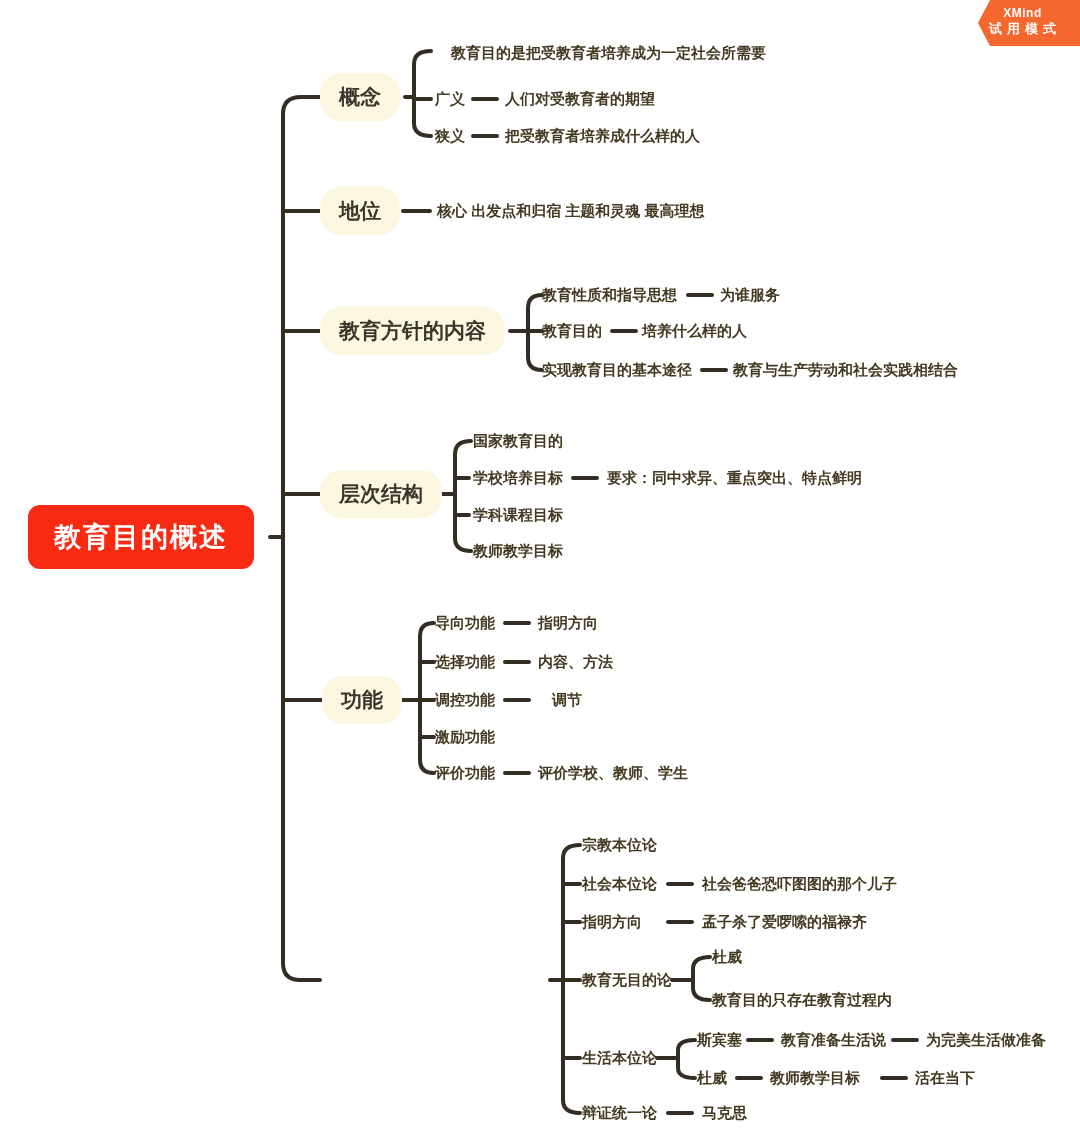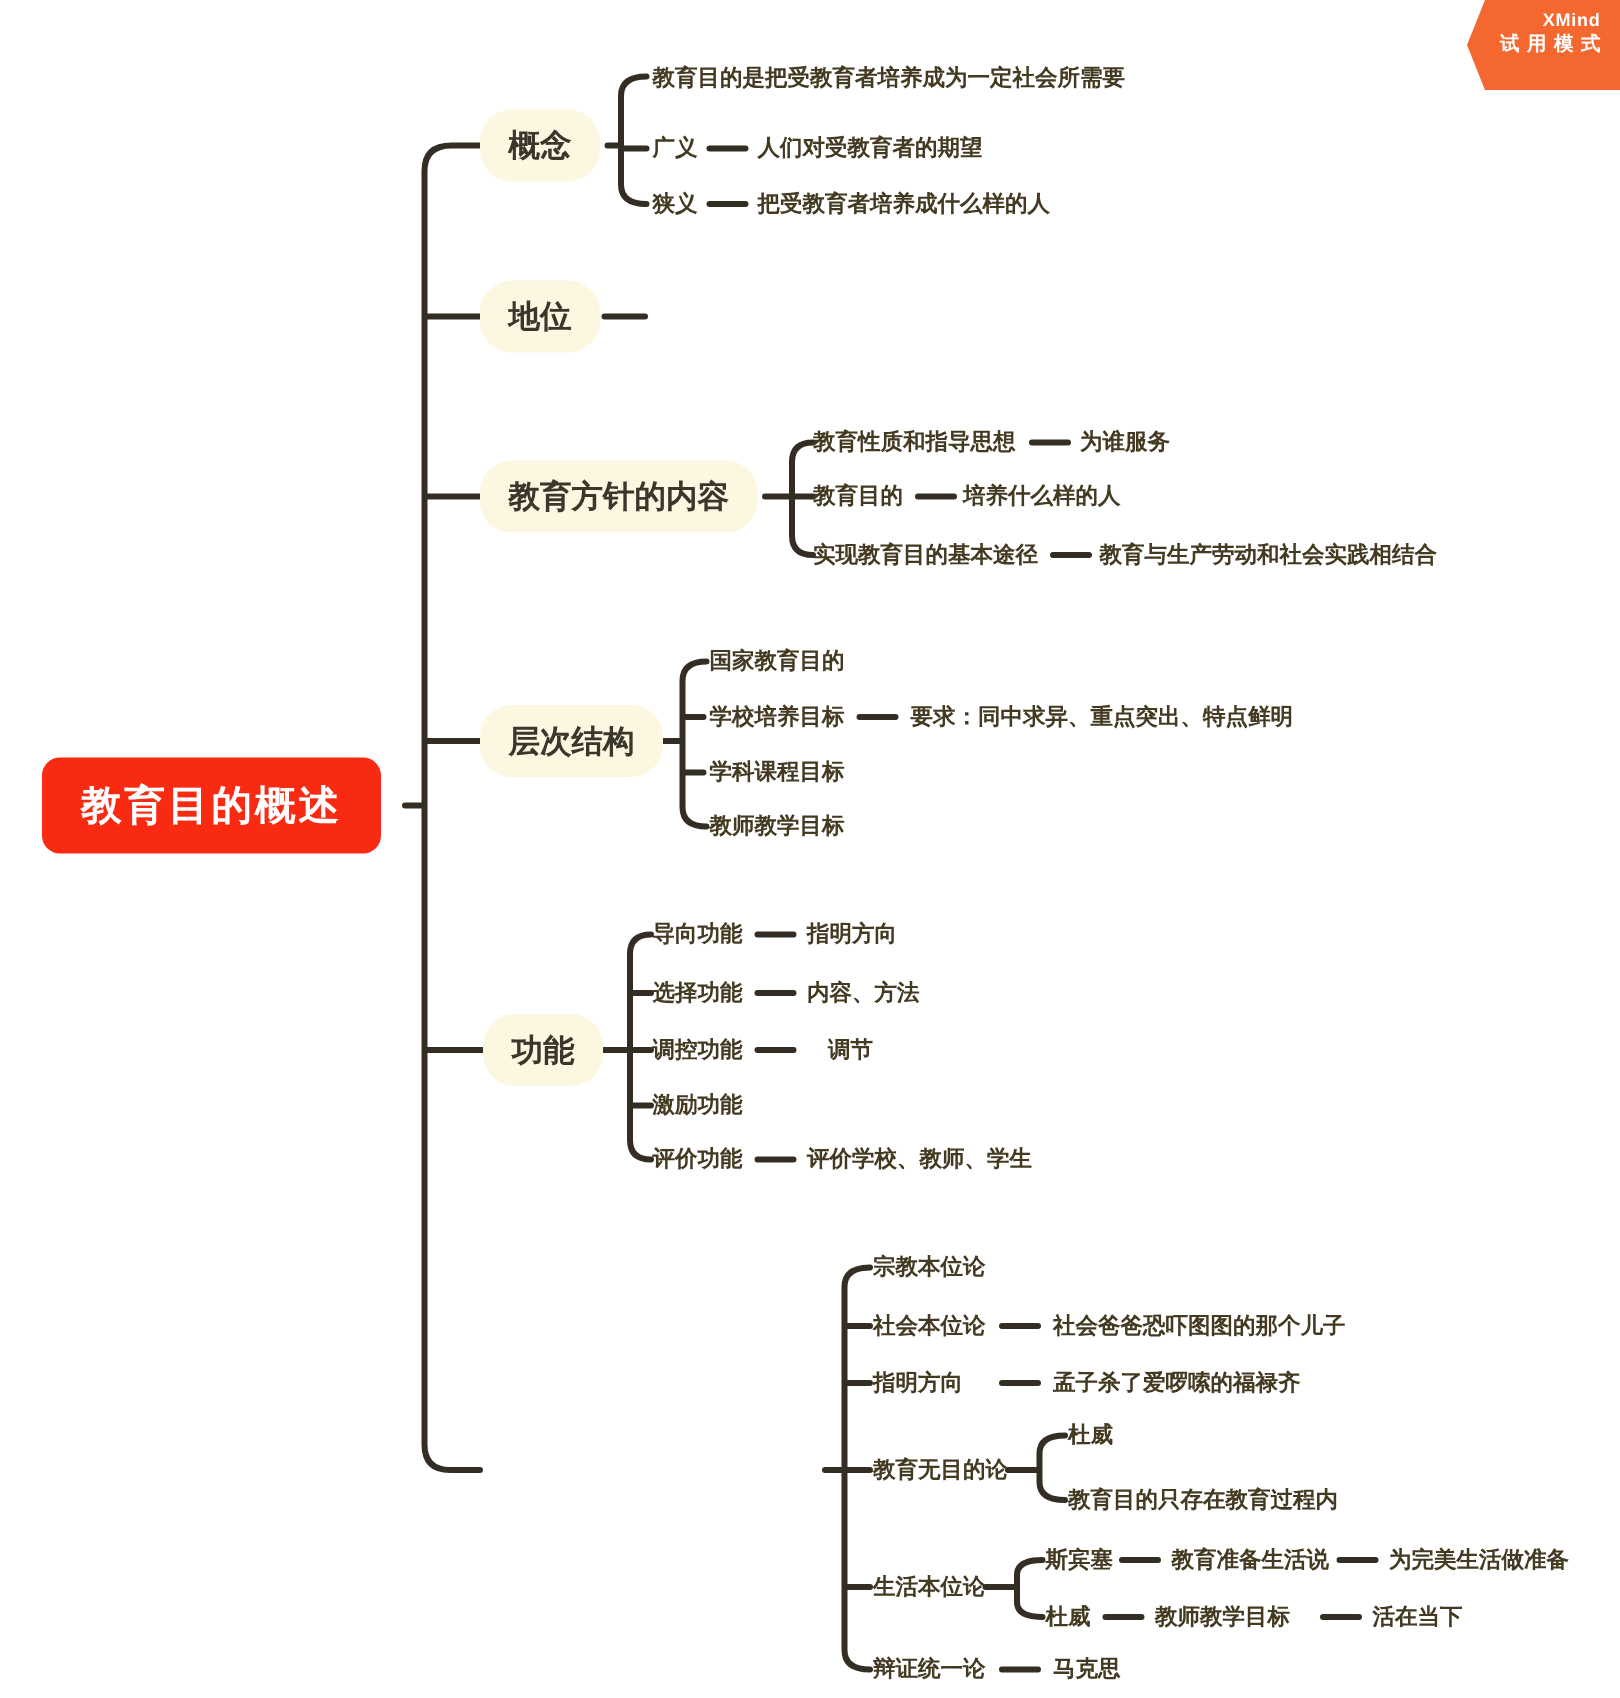--- a/index.html
+++ b/index.html
@@ -19,24 +19,24 @@
   .topic {
     position:absolute; transform:translateY(-50%);
     background:var(--node-bg,#fcf7e1); color:var(--node-ink,#3a362c);
     font-size:21px; font-weight:700; white-space:nowrap;
     padding:10px 19px; border-radius:21px;
   }
   .leaf {
     position:absolute; transform:translateY(-50%);
     color:var(--leaf-ink,#443a22); font-size:15px; font-weight:700; white-space:nowrap;
   }
-  .leaf.multiline div { line-height:21px; }
+  .leaf.multiline div { line-height:21px;margin-left:16px; }
   .badge {
-    position:absolute; top:0; right:0; width:102px; height:60px; box-sizing:border-box;
-    background:var(--badge-bg,#f4672f); color:#fff; text-align:right; padding:7px 13px 0 0;
+    position:absolute; top:0; right:0; width:102px; height:46px; box-sizing:border-box;
+    background:var(--badge-bg,#f4672f); color:#fff; text-align:center; padding:7px 13px 0 0;
     clip-path:polygon(12px 0,100% 0,100% 100%,12px 100%,0 50%);
   }
   .badge .brand { font-size:12px; font-weight:700; letter-spacing:0.5px; line-height:13px; }
   .badge .mode  { font-size:13px; font-weight:700; letter-spacing:5px; margin-right:-5px; line-height:17px; }
 </style>
 </head>
 <body>
 
 <div class="stage">
 
@@ -84,20 +84,21 @@
   <div class="topic" style="left:322px;top:700px">功能</div>
 
   <div class="leaf multiline" style="left:435px;top:52px">
     <div>教育目的是把受教育者培养成为一定社会所需要</div>
   </div>
   <div class="leaf" style="left:435px;top:99px">广义</div>
   <div class="leaf" style="left:505px;top:99px">人们对受教育者的期望</div>
   <div class="leaf" style="left:435px;top:136px">狭义</div>
   <div class="leaf" style="left:505px;top:136px">把受教育者培养成什么样的人</div>
 
+  <div class="leaf" style="left:437px;top:211px">核心 出发点和归宿 主题和灵魂 最高理想</div>
 
   <div class="leaf" style="left:542px;top:295px">教育性质和指导思想</div>
   <div class="leaf" style="left:720px;top:295px">为谁服务</div>
   <div class="leaf" style="left:542px;top:331px">教育目的</div>
   <div class="leaf" style="left:642px;top:331px">培养什么样的人</div>
   <div class="leaf" style="left:542px;top:370px">实现教育目的基本途径</div>
   <div class="leaf" style="left:733px;top:370px">教育与生产劳动和社会实践相结合</div>
 
   <div class="leaf" style="left:473px;top:441px">国家教育目的</div>
   <div class="leaf" style="left:473px;top:478px">学校培养目标</div>

